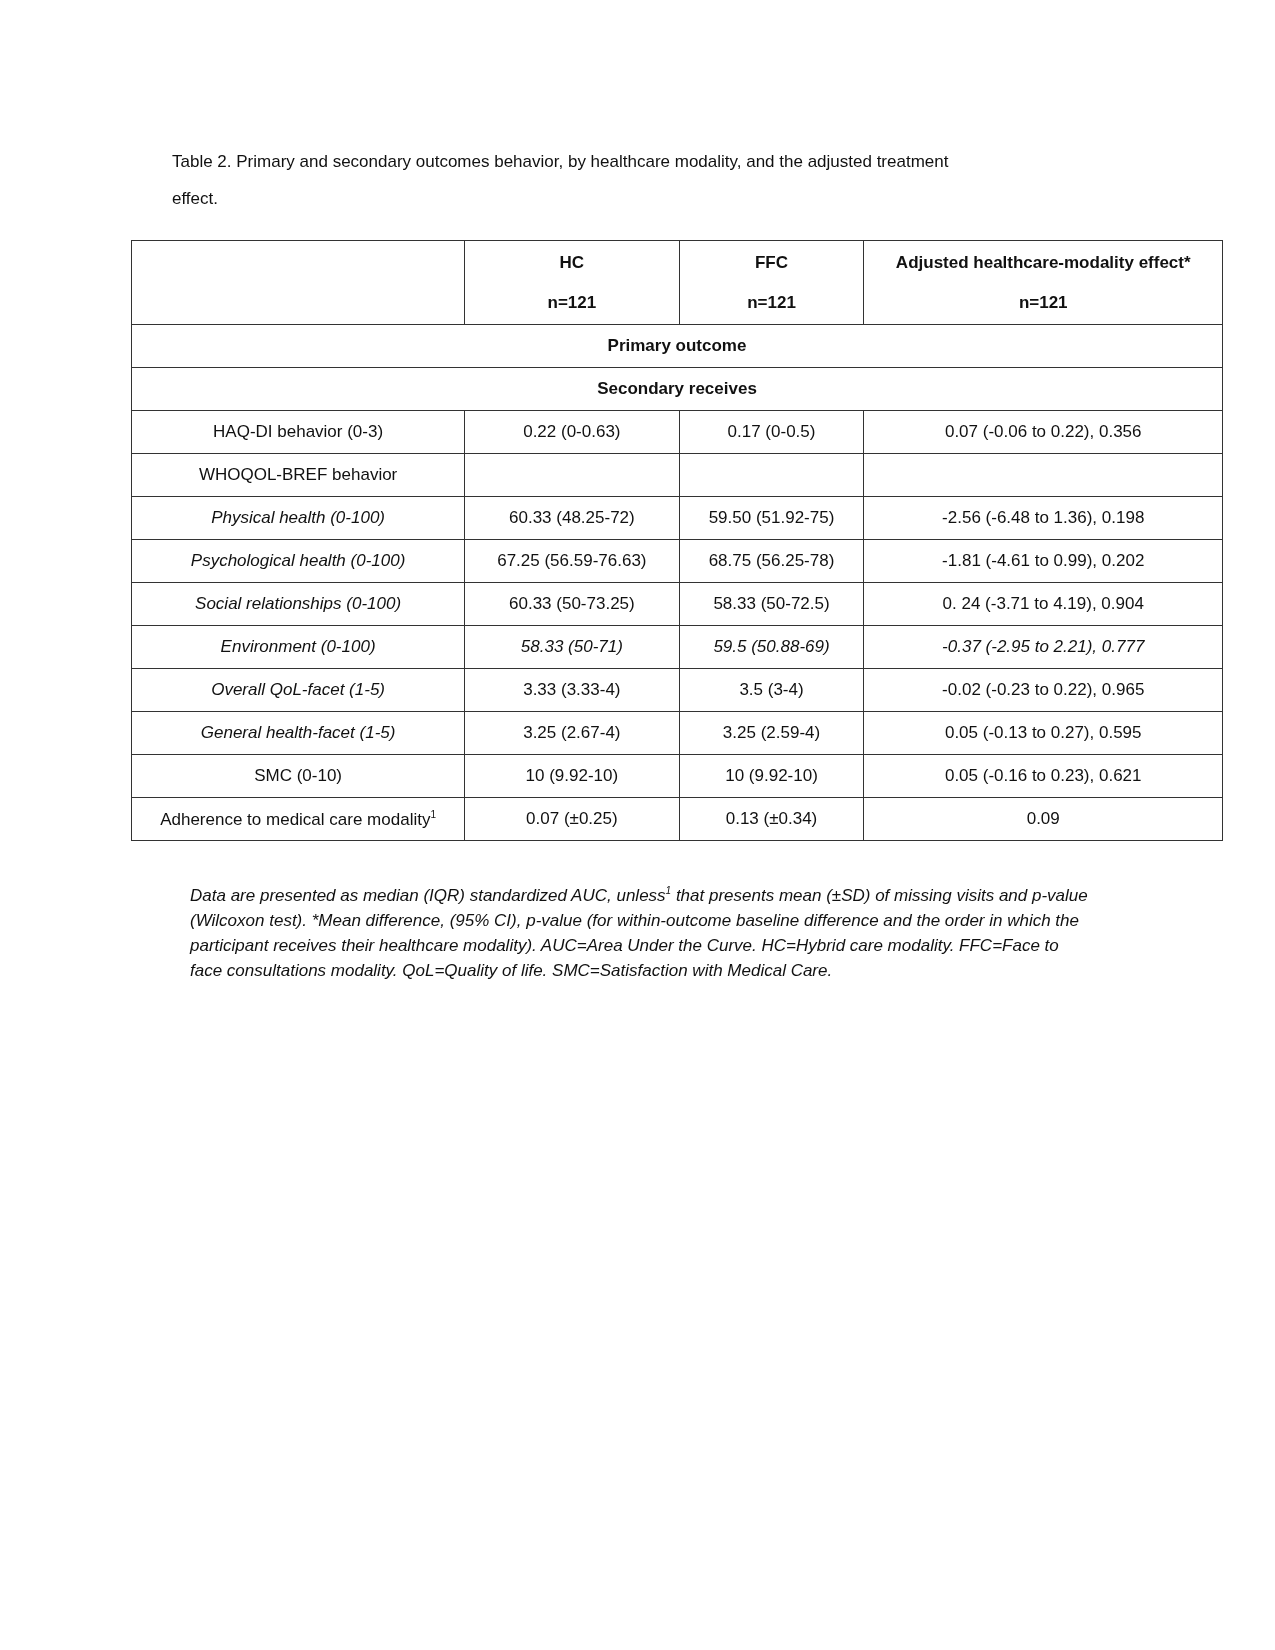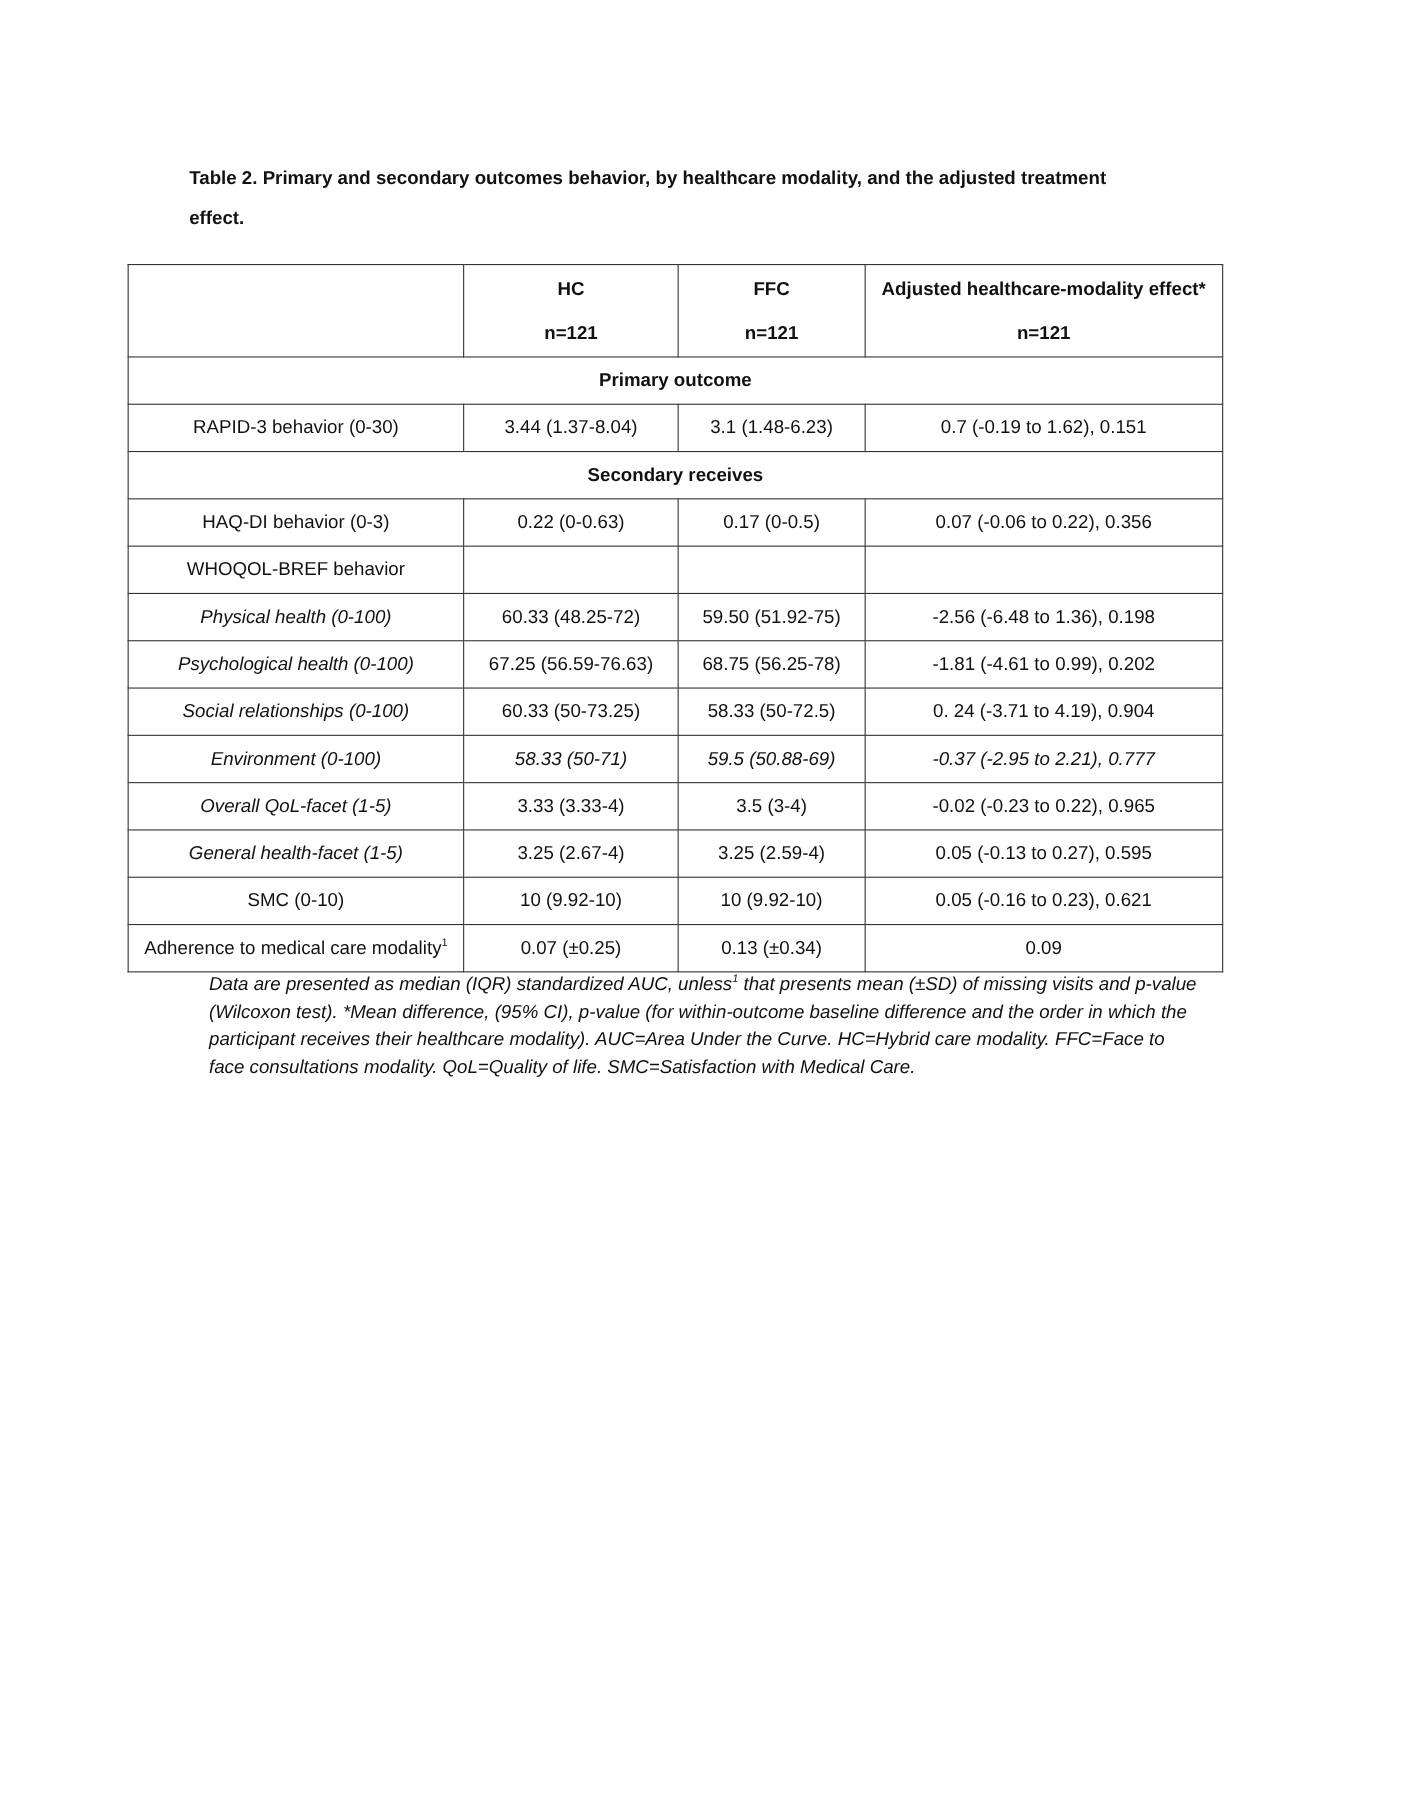--- a/index.html
+++ b/index.html
@@ -1,18 +1,18 @@
 <!DOCTYPE html>
 <html><head>
 <meta charset="utf-8">
 <style>
   html, body { margin: 0; padding: 0; background: #ffffff; }
   body { width: 1275px; height: 1650px; position: relative; font-family: "Liberation Sans", sans-serif; color: #111; }
-  .caption { position: absolute; left: 172px; top: 143px; width: 900px; font-weight: bold; font-size: 17px; line-height: 37px; }
-  table.t { position: absolute; left: 116px; top: 240px; width: 996px; border-collapse: collapse; font-size: 17px; border-radius: 28px; }
+  .caption { position: absolute; left: 172px; top: 143px; width: 900px; font-weight: normal; font-size: 17px; line-height: 37px; }
+  table.t { position: absolute; left: 131px; top: 240px; width: 1092px; border-collapse: collapse; font-size: 17px; border-radius: 28px; }
   table.t td { border: 1px solid #333; text-align: center; vertical-align: middle; padding: 0 6px; }
   .hdr td { height: 83px; font-weight: bold; }
   .hdr .stack span { display: block; line-height: 40px; }
   .sec td { height: 42px; font-weight: bold; }
   .row td { height: 42px; }
   .it { font-style: italic; }
   .whoq td { border-bottom: none; border-top: 1px solid #333; }
   .whoq-sub td { border-top: none; border-bottom: none; }
   .whoq-last td { border-top: none; font-style: italic; }
   .whoq td, .whoq-sub td, .whoq-last td { height: 42px; }
@@ -40,26 +40,20 @@
       <span>FFC</span>
       <span>n=121</span>
     </td>
     <td class="c3 stack">
       <span>Adjusted healthcare-modality effect*</span>
       <span>n=121</span>
     </td>
   </tr>
   <tr class="sec">
     <td colspan="4">Primary outcome</td>
-  </tr>
-  <tr class="row">
-    <td>RAPID-3 behavior (0-30)</td>
-    <td>3.44 (1.37-8.04)</td>
-    <td>3.1 (1.48-6.23)</td>
-    <td>0.7 (-0.19 to 1.62), 0.151</td>
   </tr>
   <tr class="sec">
     <td colspan="4">Secondary receives</td>
   </tr>
   <tr class="row">
     <td>HAQ-DI behavior (0-3)</td>
     <td>0.22 (0-0.63)</td>
     <td>0.17 (0-0.5)</td>
     <td>0.07 (-0.06 to 0.22), 0.356</td>
   </tr>

